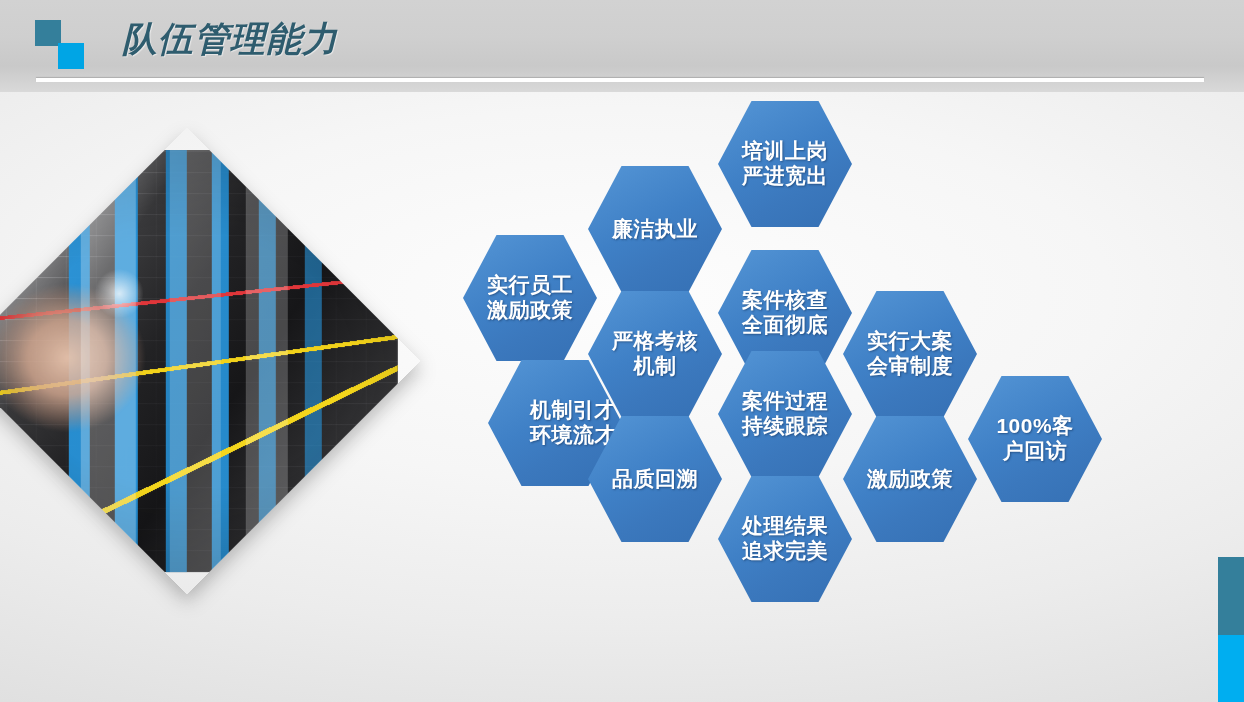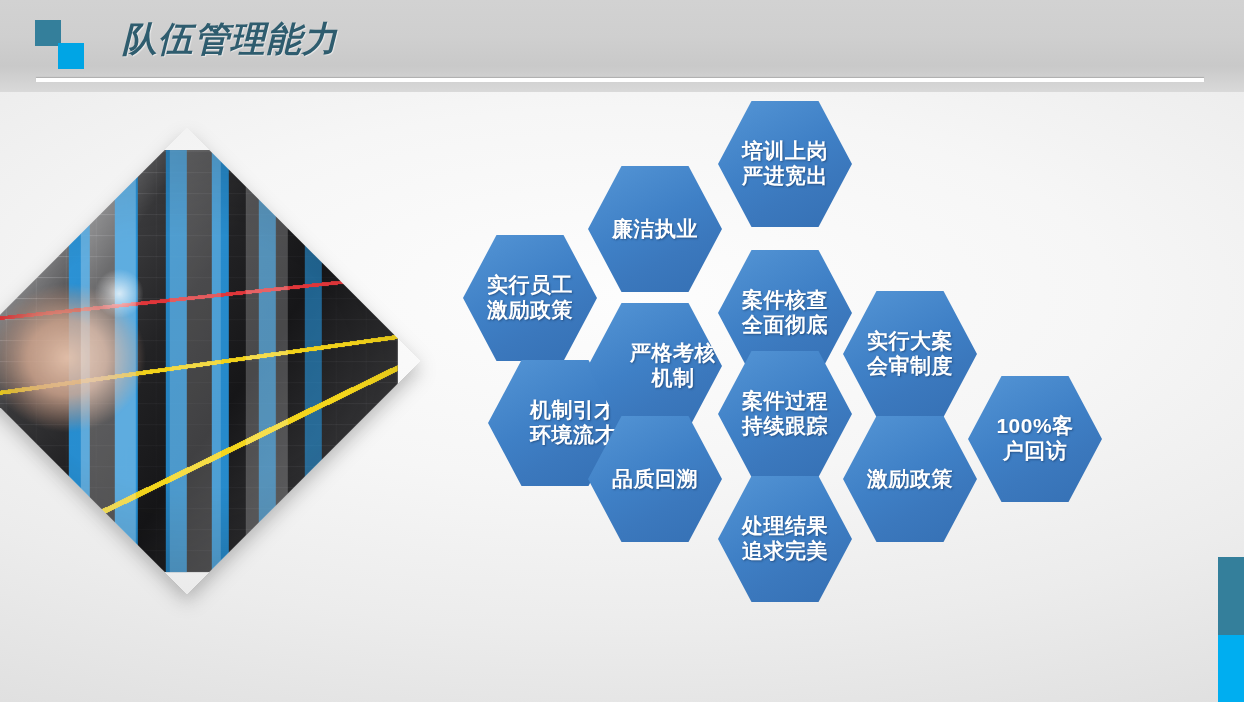--- a/index.html
+++ b/index.html
@@ -148,21 +148,21 @@
         <div class="label">实行员工
 激励政策</div>
       </div>
       <div class="hex" style="left: 488px; top: 360px; justify-content: flex-end;">
         <div class="label">机制引才
 环境流才</div>
       </div>
       <div class="hex" style="left: 588px; top: 166px;">
         <div class="label">廉洁执业</div>
       </div>
-      <div class="hex" style="left: 588px; top: 303px; justify-content: flex-end;">
+      <div class="hex" style="left: 588px; top: 291px;">
         <div class="label">严格考核
 机制</div>
       </div>
       <div class="hex" style="left: 588px; top: 416px;">
         <div class="label">品质回溯</div>
       </div>
       <div class="hex" style="left: 718px; top: 101px;">
         <div class="label">培训上岗
 严进宽出</div>
       </div>

